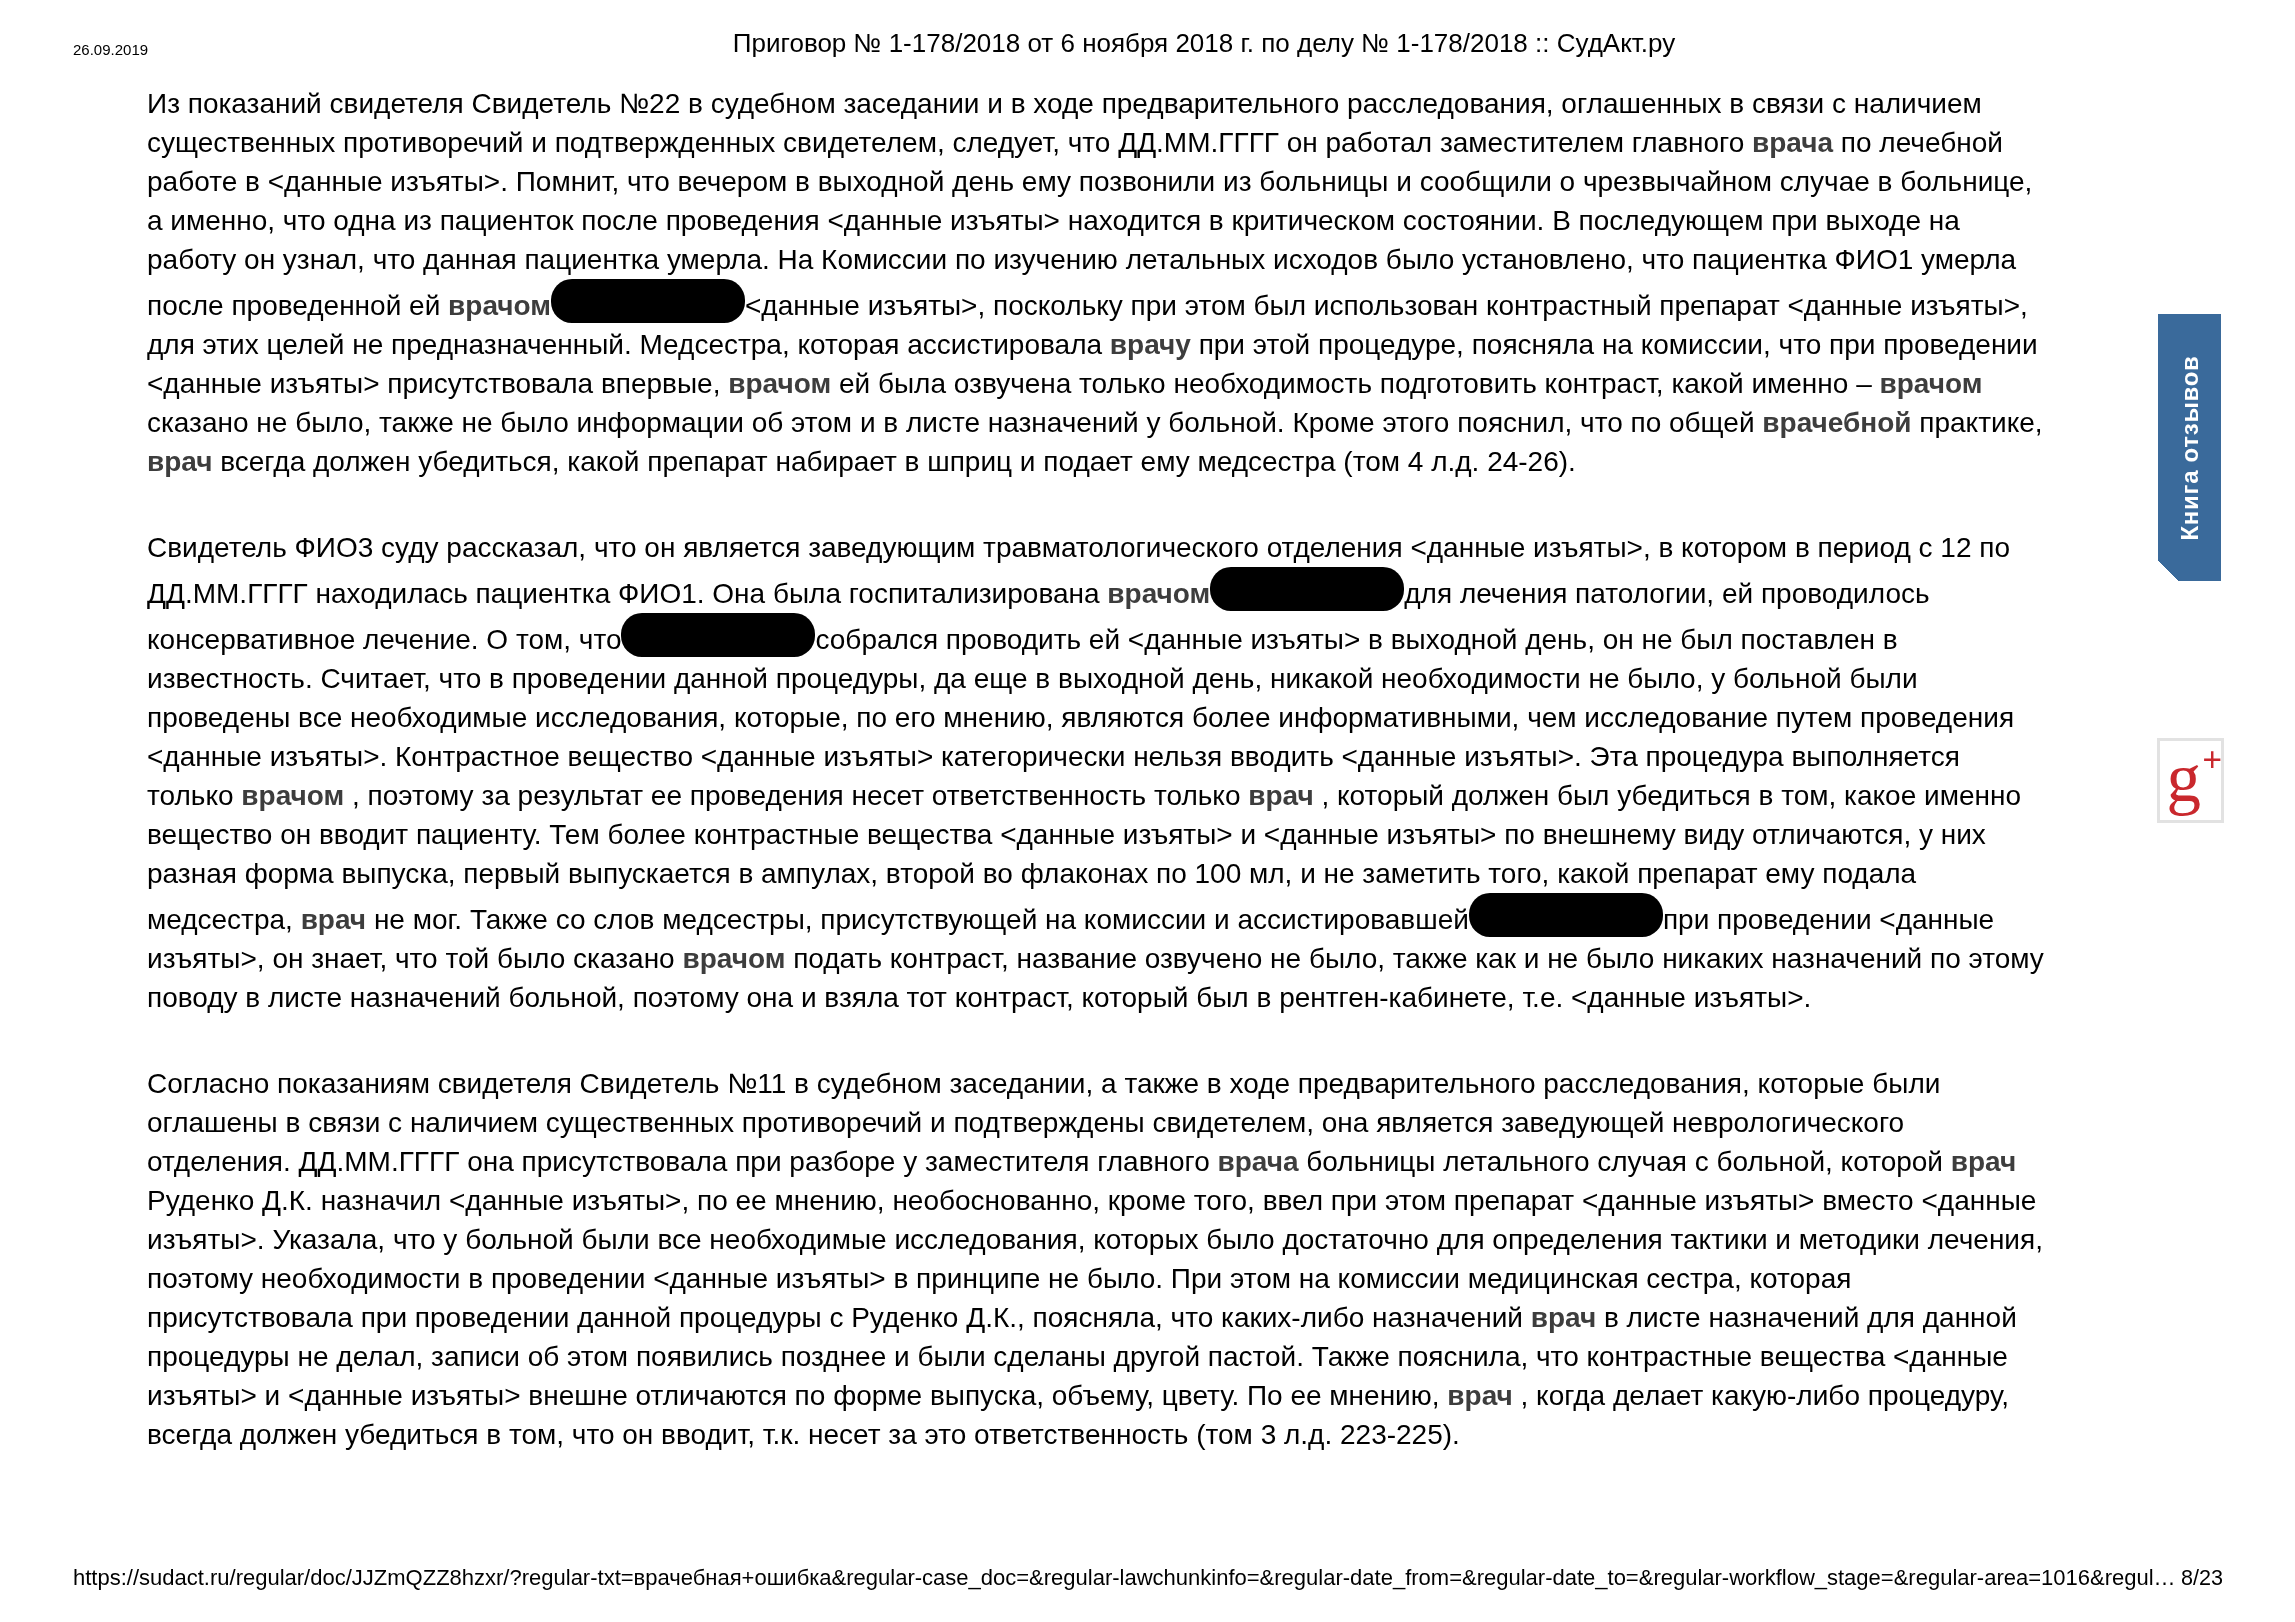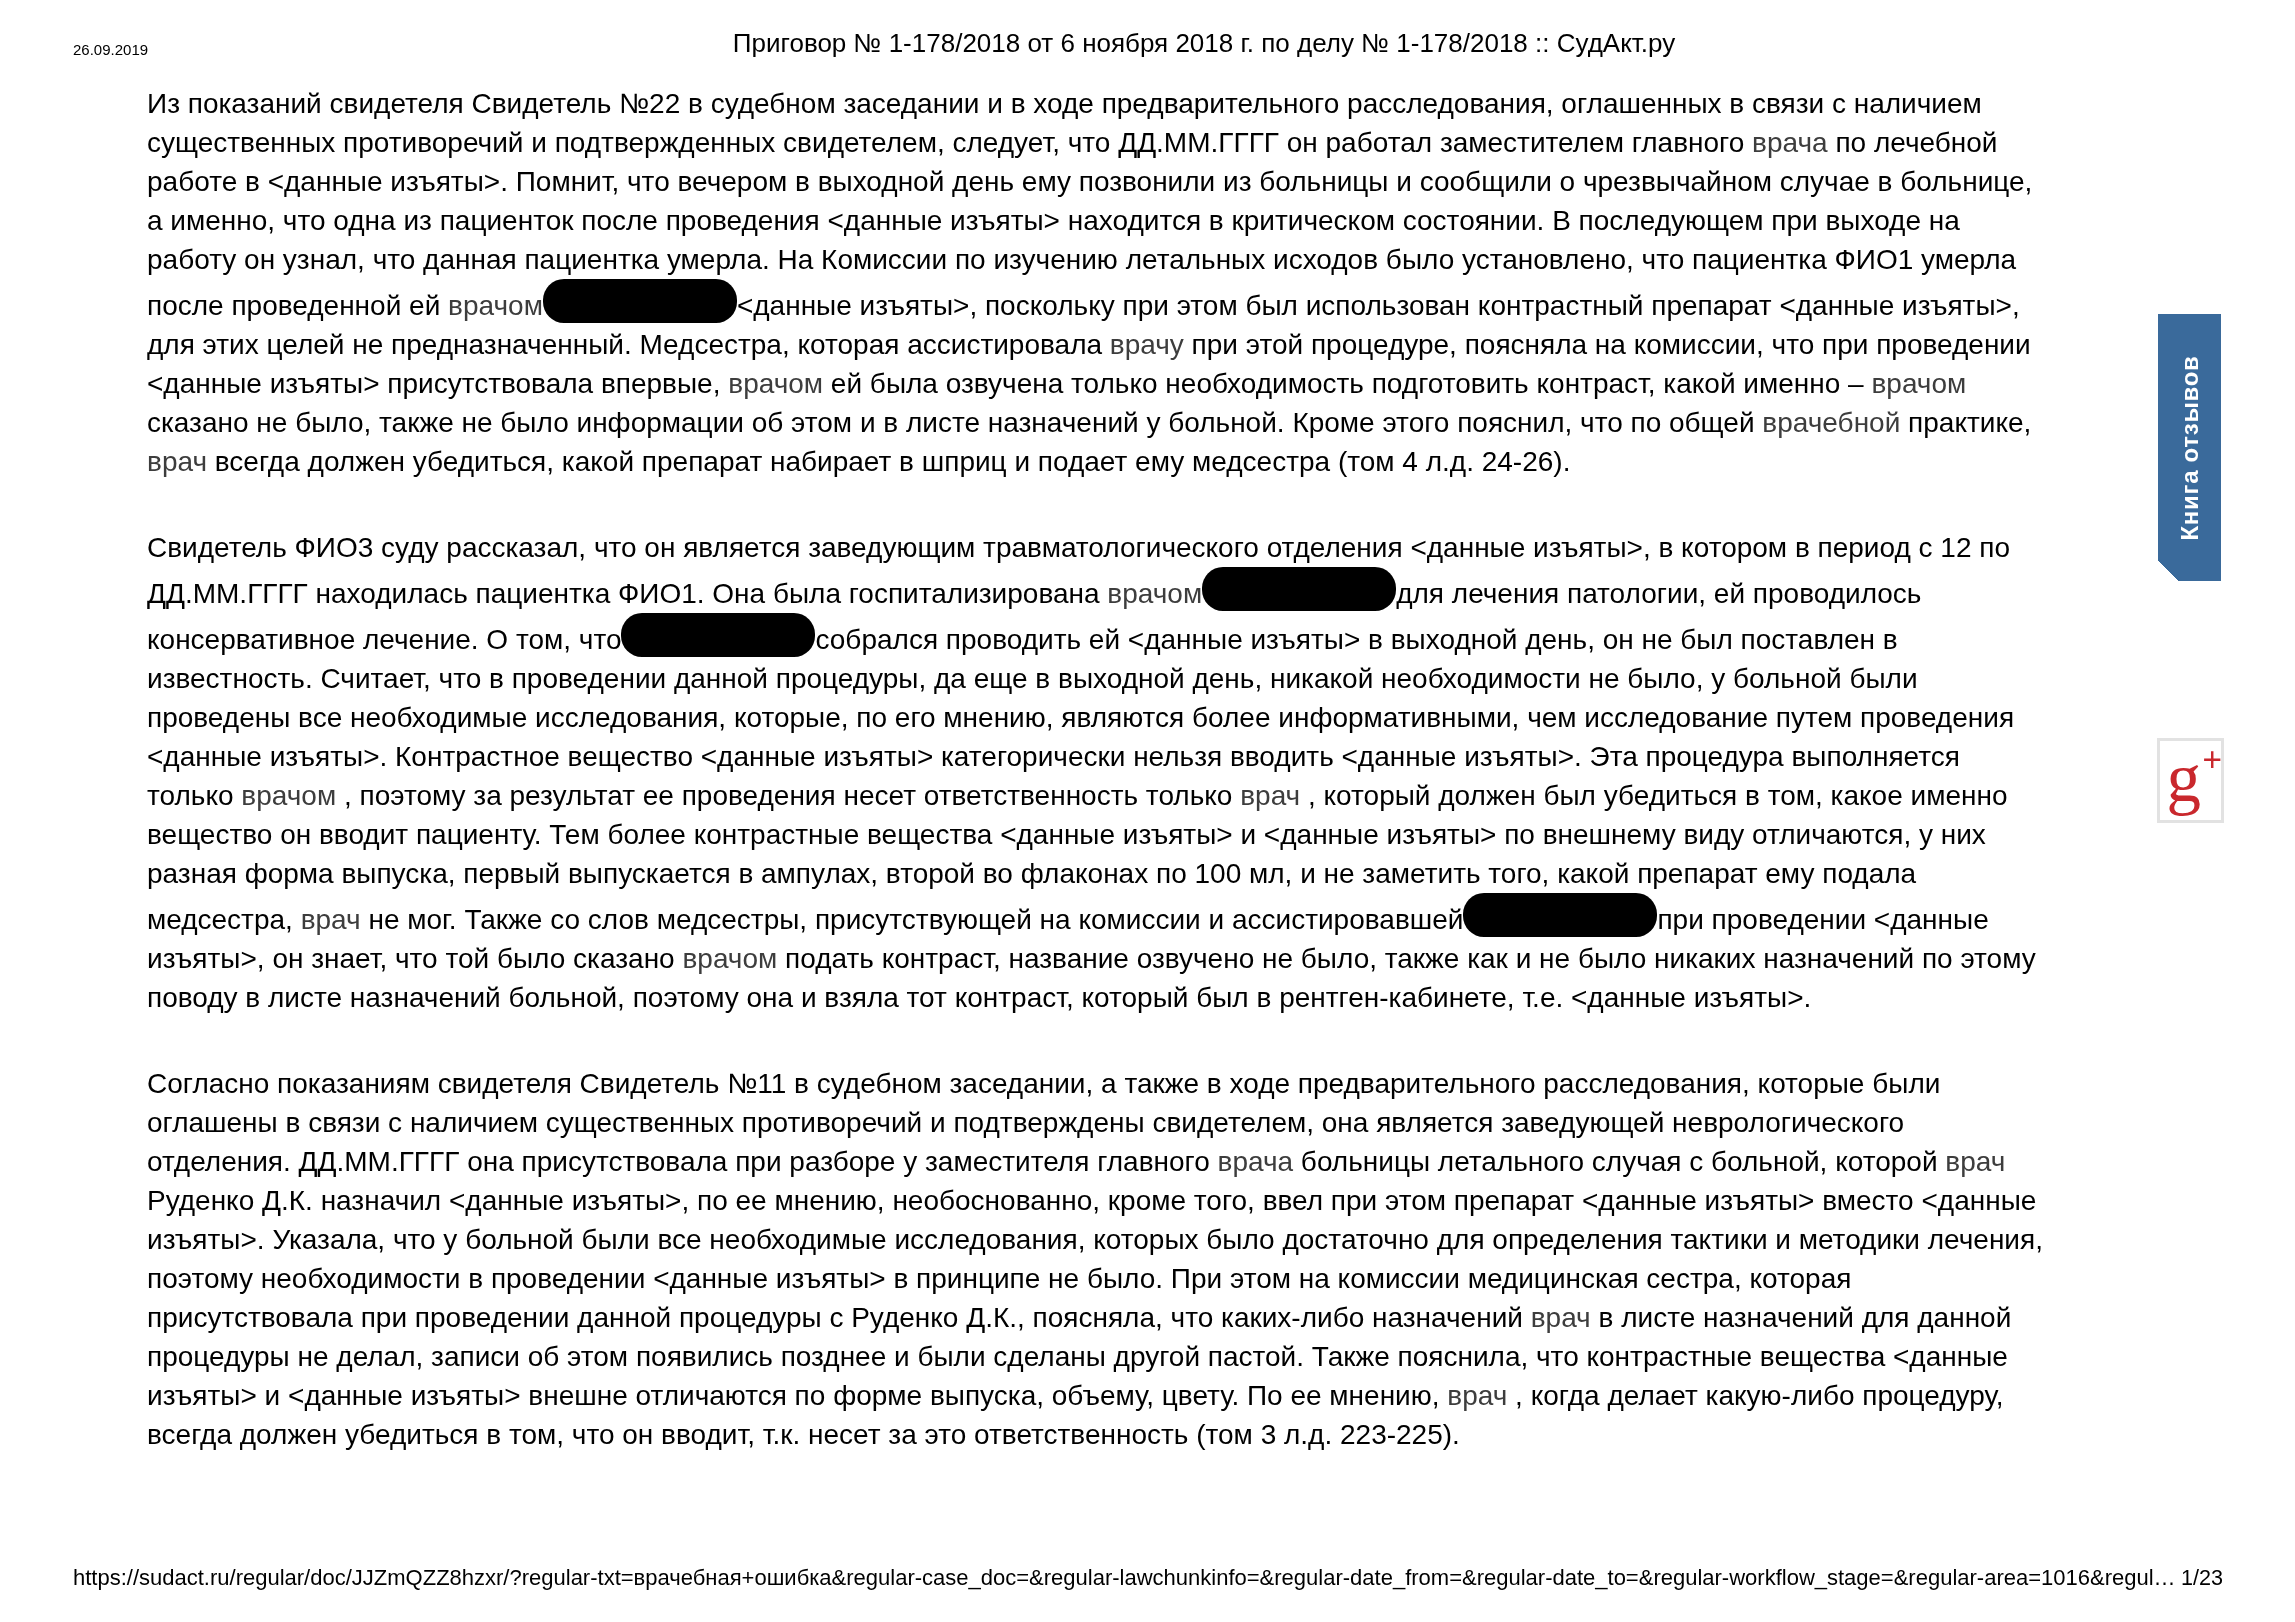--- a/index.html
+++ b/index.html
@@ -7,21 +7,21 @@
     width:2295px;height:1622px;background:#ffffff;color:#000;
     font-family:"Liberation Sans",sans-serif;position:relative;overflow:hidden;
   }
   .header-date{position:absolute;left:73px;top:41px;font-size:15px;white-space:nowrap}
   .header-title{position:absolute;left:50%;top:28px;transform:translateX(-44%);font-size:26px;white-space:nowrap}
   .doc{
     position:absolute;left:147px;top:84px;width:1905px;
     font-size:28px;line-height:39px;text-align:left;
   }
   .doc p{margin:0 0 47px 0}
-  b.hl{font-weight:normal;color:#3d3d3d}
+  b.hl{font-weight:bold;color:#3d3d3d}
   .redaction{
     display:inline-block;width:194px;height:44px;background:#000;
     border-radius:21px;vertical-align:-7.9px;
   }
   .feedback-tab{
     position:absolute;left:2158px;top:314px;width:63px;height:267px;
     background:#3a6a9b;display:flex;align-items:center;justify-content:center;cursor:pointer;
   }
   .feedback-tab::after{
     content:"";position:absolute;left:0;bottom:0;width:21px;height:21px;
@@ -56,14 +56,14 @@
 
 <div class="feedback-tab">
   <span class="tab-label">Книга отзывов</span>
 </div>
 
 <div class="gplus">
   <span class="g">g</span><span class="p">+</span>
 </div>
 
 <div class="footer-url">https://sudact.ru/regular/doc/JJZmQZZ8hzxr/?regular-txt=врачебная+ошибка&amp;regular-case_doc=&amp;regular-lawchunkinfo=&amp;regular-date_from=&amp;regular-date_to=&amp;regular-workflow_stage=&amp;regular-area=1016&amp;regul…</div>
-<div class="footer-page">1/23</div>
+<div class="footer-page">8/23</div>
 
 
 </body></html>

